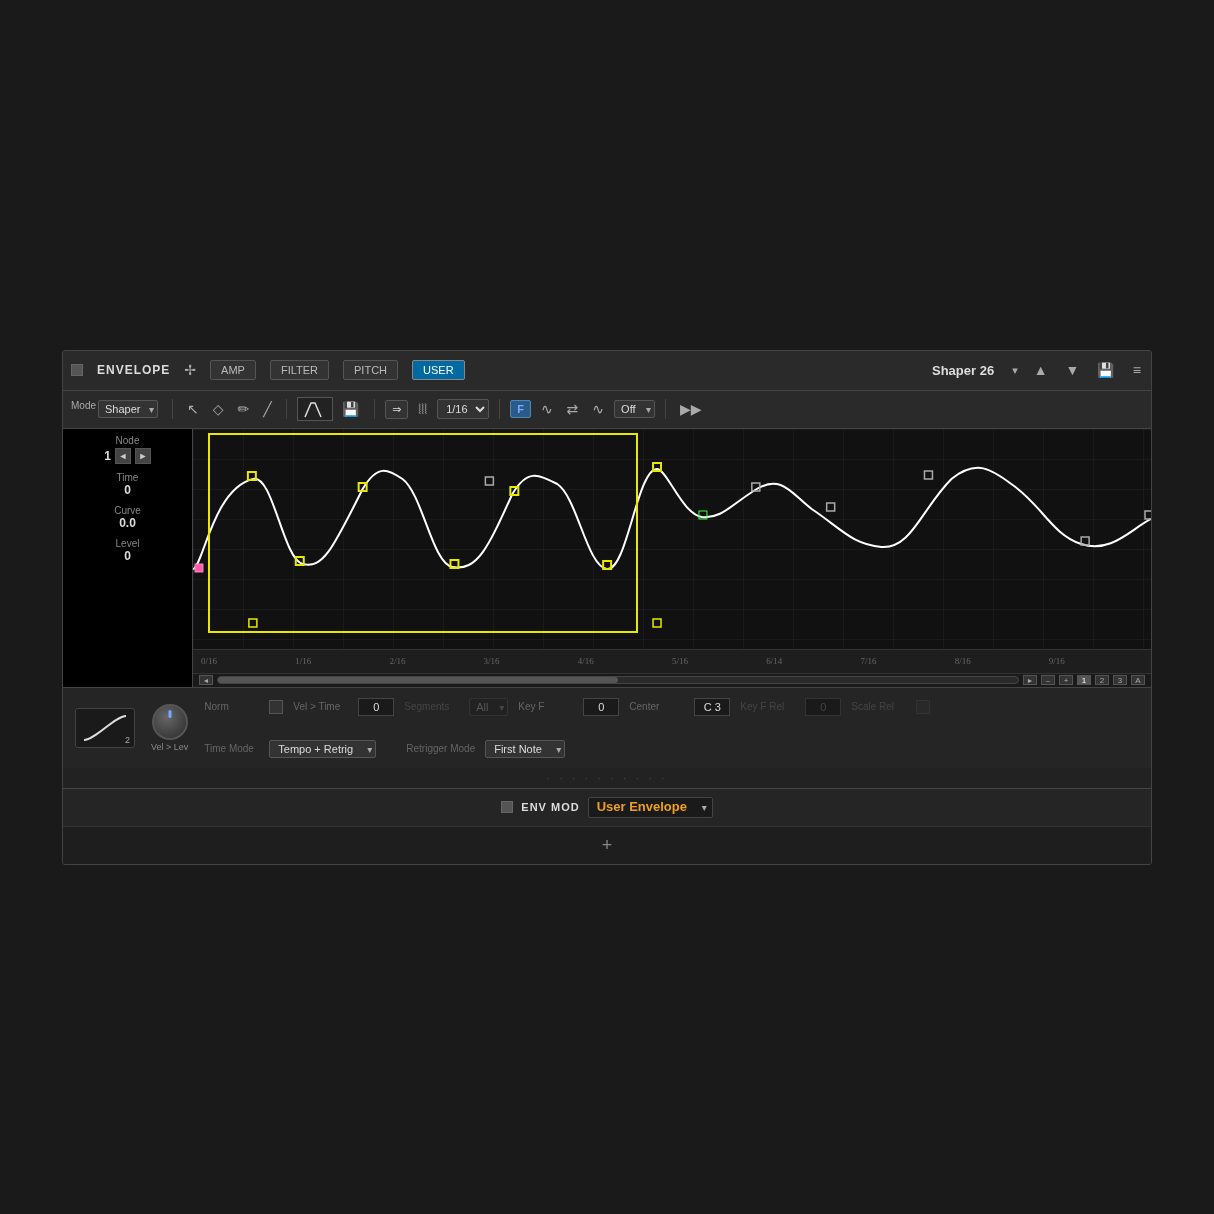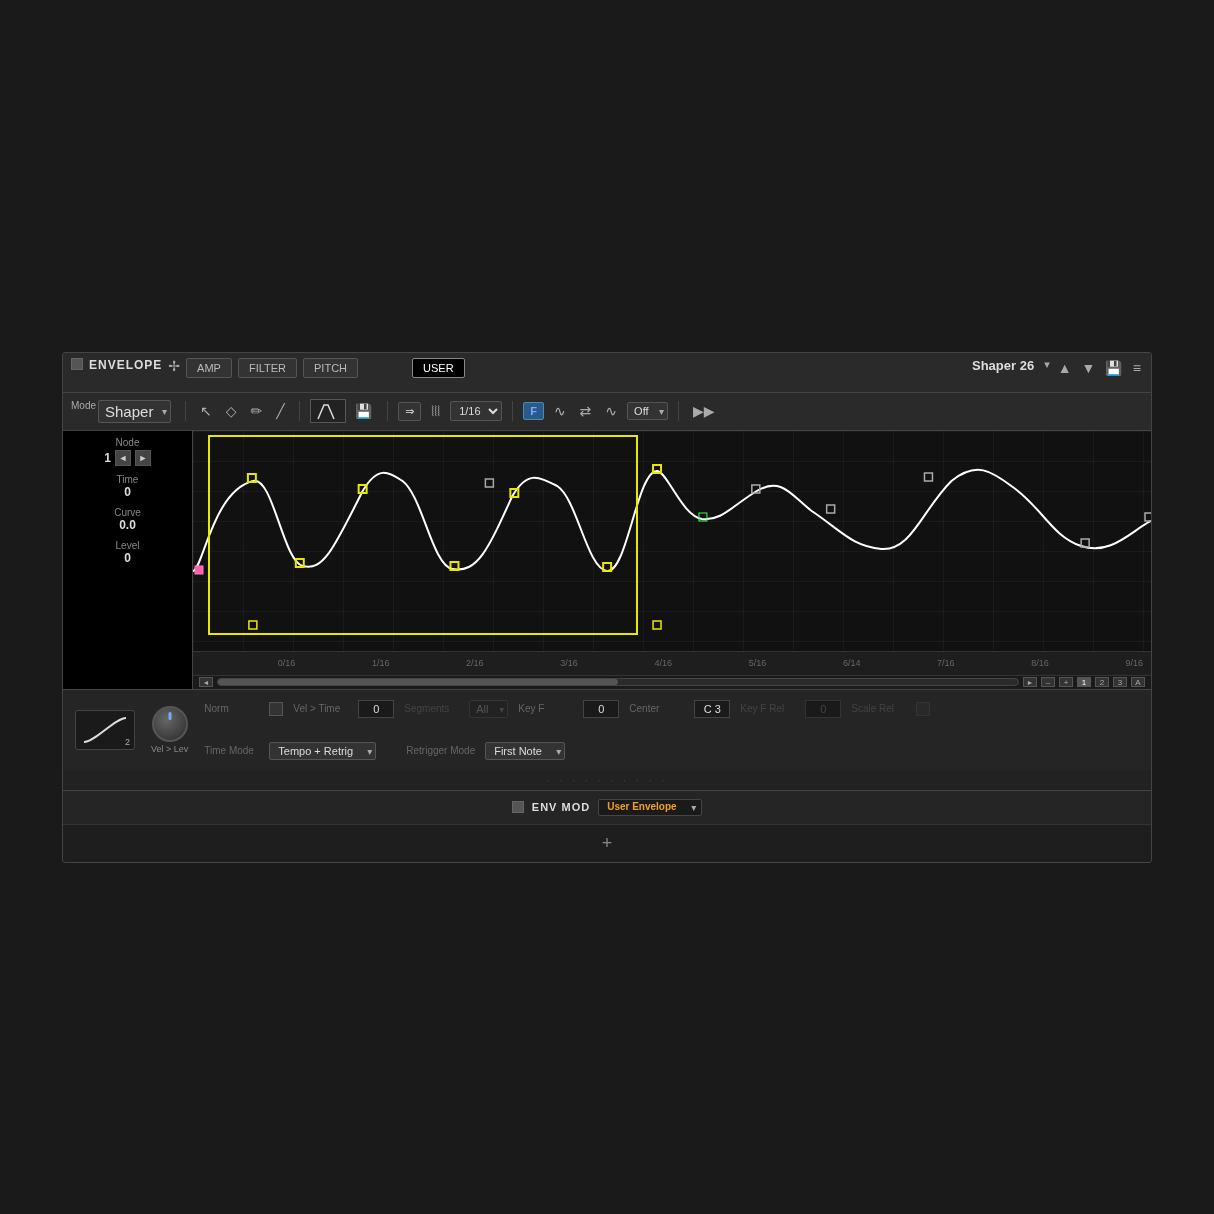--- a/index.html
+++ b/index.html
@@ -20,24 +20,24 @@
       border: 1px solid #444;
       border-radius: 3px;
       overflow: hidden;
     }
 
     
     .header-bar {
       background: #2a2a2a;
       border-bottom: 1px solid #444;
       display: flex;
-      align-items: flex-start;
+      align-items: center;
       padding: 5px 8px;
       height: 40px;
-      gap: 6px;
+      gap: 14px;
     }
     .header-collapse-btn {
       width: 12px; height: 12px;
       background: #555;
       border: 1px solid #666;
       cursor: pointer;
       display: inline-block;
     }
     .header-title {
       color: #ddd;
@@ -53,24 +53,23 @@
     .tab-btn {
       background: #333;
       border: 1px solid #555;
       color: #bbb;
       padding: 3px 10px;
       cursor: pointer;
       font-size: 11px;
       border-radius: 2px;
     }
     .tab-btn.active {
-      background: #000000;
+      background: #0369a1;
       color: #fff;
       border-color: #888;
-      margin-left: 48px;
     }
     .spacer { flex: 1; }
     .shaper-name {
       color: #ddd;
       font-size: 13px;
       font-weight: bold;
     }
     .dropdown-arrow { color: #aaa; margin-left: 4px; }
     .header-icon-btn {
       background: none;
@@ -90,21 +89,21 @@
       padding: 4px 8px;
       height: 38px;
       gap: 6px;
     }
     .mode-label { color: #aaa; font-size: 10px; margin-right: 2px; }
     .mode-select {
       background: #333;
       border: 1px solid #555;
       color: #ddd;
       padding: 2px 6px;
-      font-size: 15px;
+      font-size: 11px;
       cursor: pointer;
       border-radius: 2px;
       appearance: none;
       -webkit-appearance: none;
       padding-right: 16px;
     }
     .mode-wrapper {
       position: relative;
       display: inline-block;
     }
@@ -277,21 +276,22 @@
       height: 24px;
       display: flex;
       align-items: center;
       padding: 0 8px;
       border-top: 1px solid #333;
     }
     .timeline-marker {
       flex: 1;
       color: #666;
       font-size: 9px;
-      text-align: right;
+      text-align: left;
+      font-family: Liberation Serif, serif;
     }
     .scrollbar-area {
       height: 14px;
       background: #1a1a1a;
       border-top: 1px solid #333;
       display: flex;
       align-items: center;
       padding: 0 6px;
       gap: 4px;
     }
@@ -526,21 +526,21 @@
       transform: translateY(-50%);
       color: #aaa;
       pointer-events: none;
       font-size: 10px;
     }
     .env-select {
       background: #1a1a1a;
       border: 1px solid #444;
       color: #f0a020;
       padding: 1px 24px 3px 8px;
-      font-size: 10px;
+      font-size: 13px;
       cursor: pointer;
       border-radius: 2px;
       appearance: none;
       -webkit-appearance: none;
       font-weight: bold;
     }
 
     
     .add-row {
       background: #1e1e1e;

